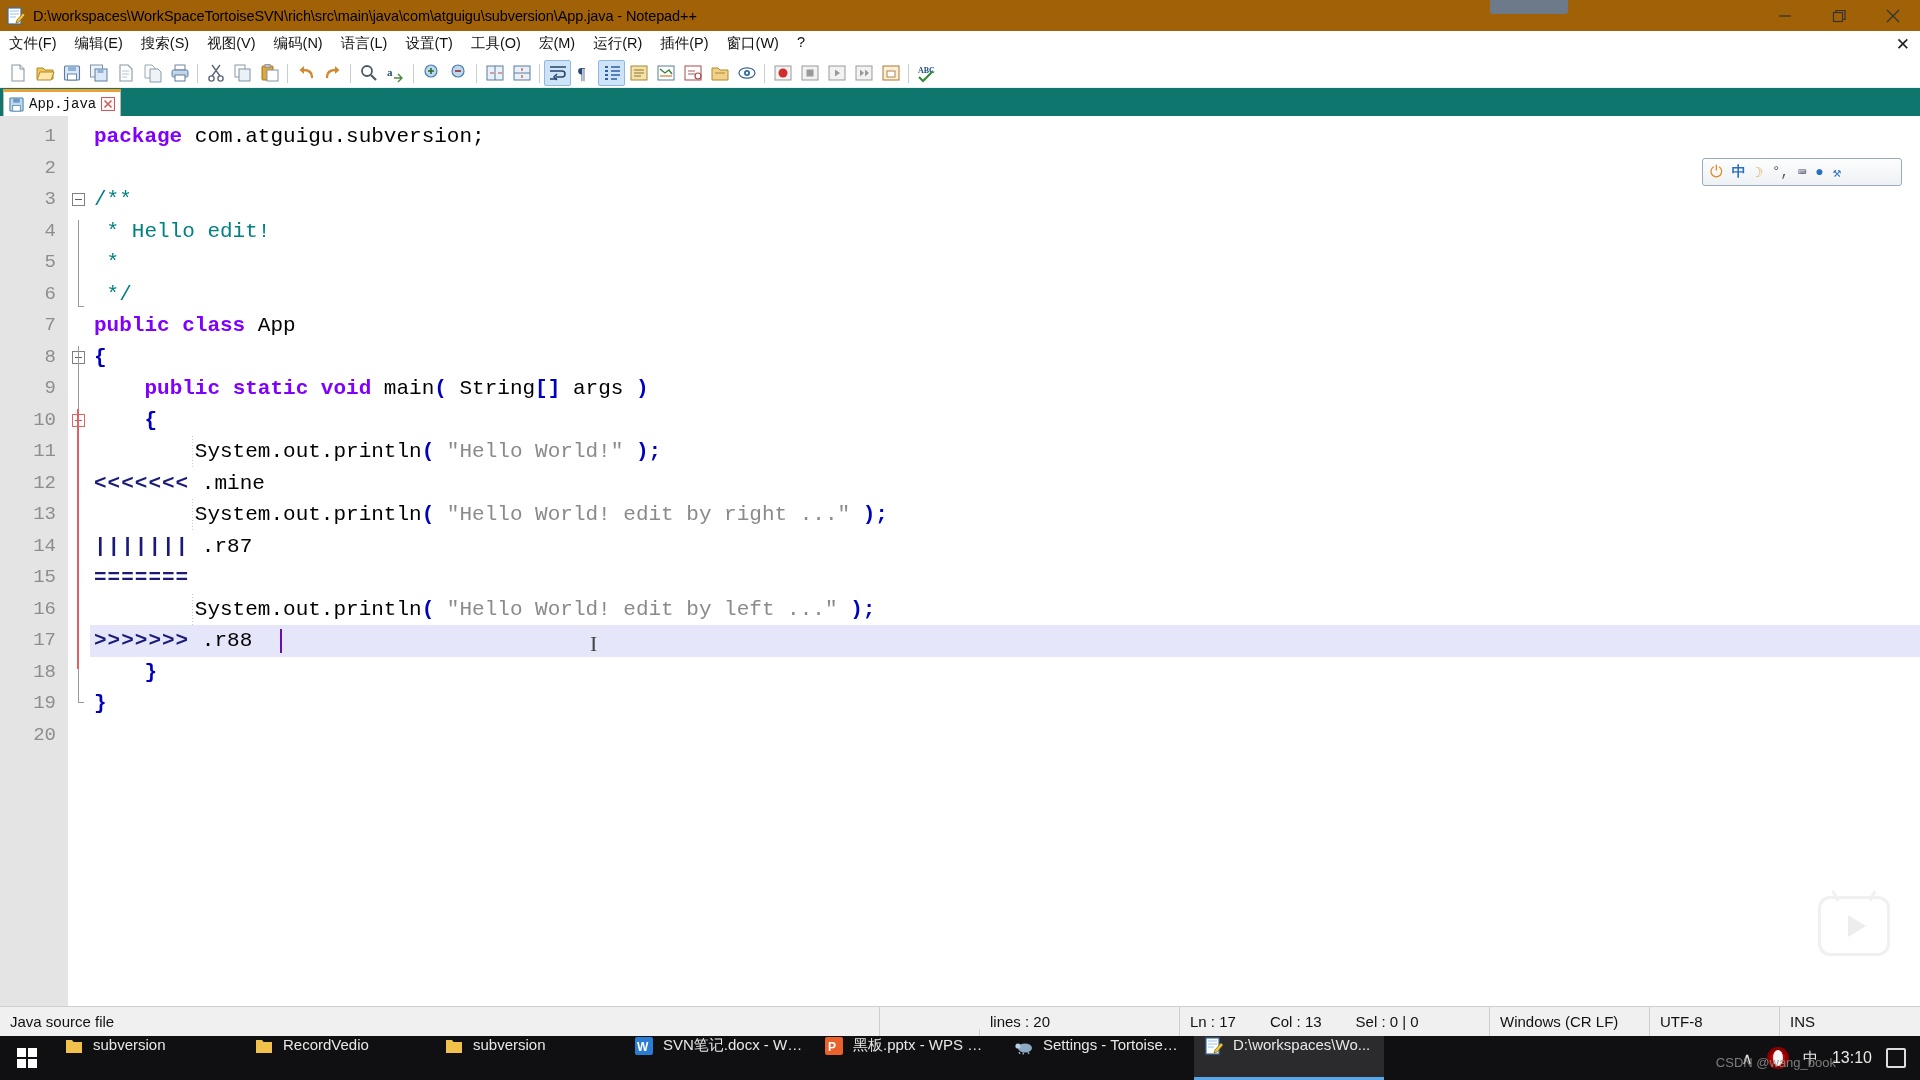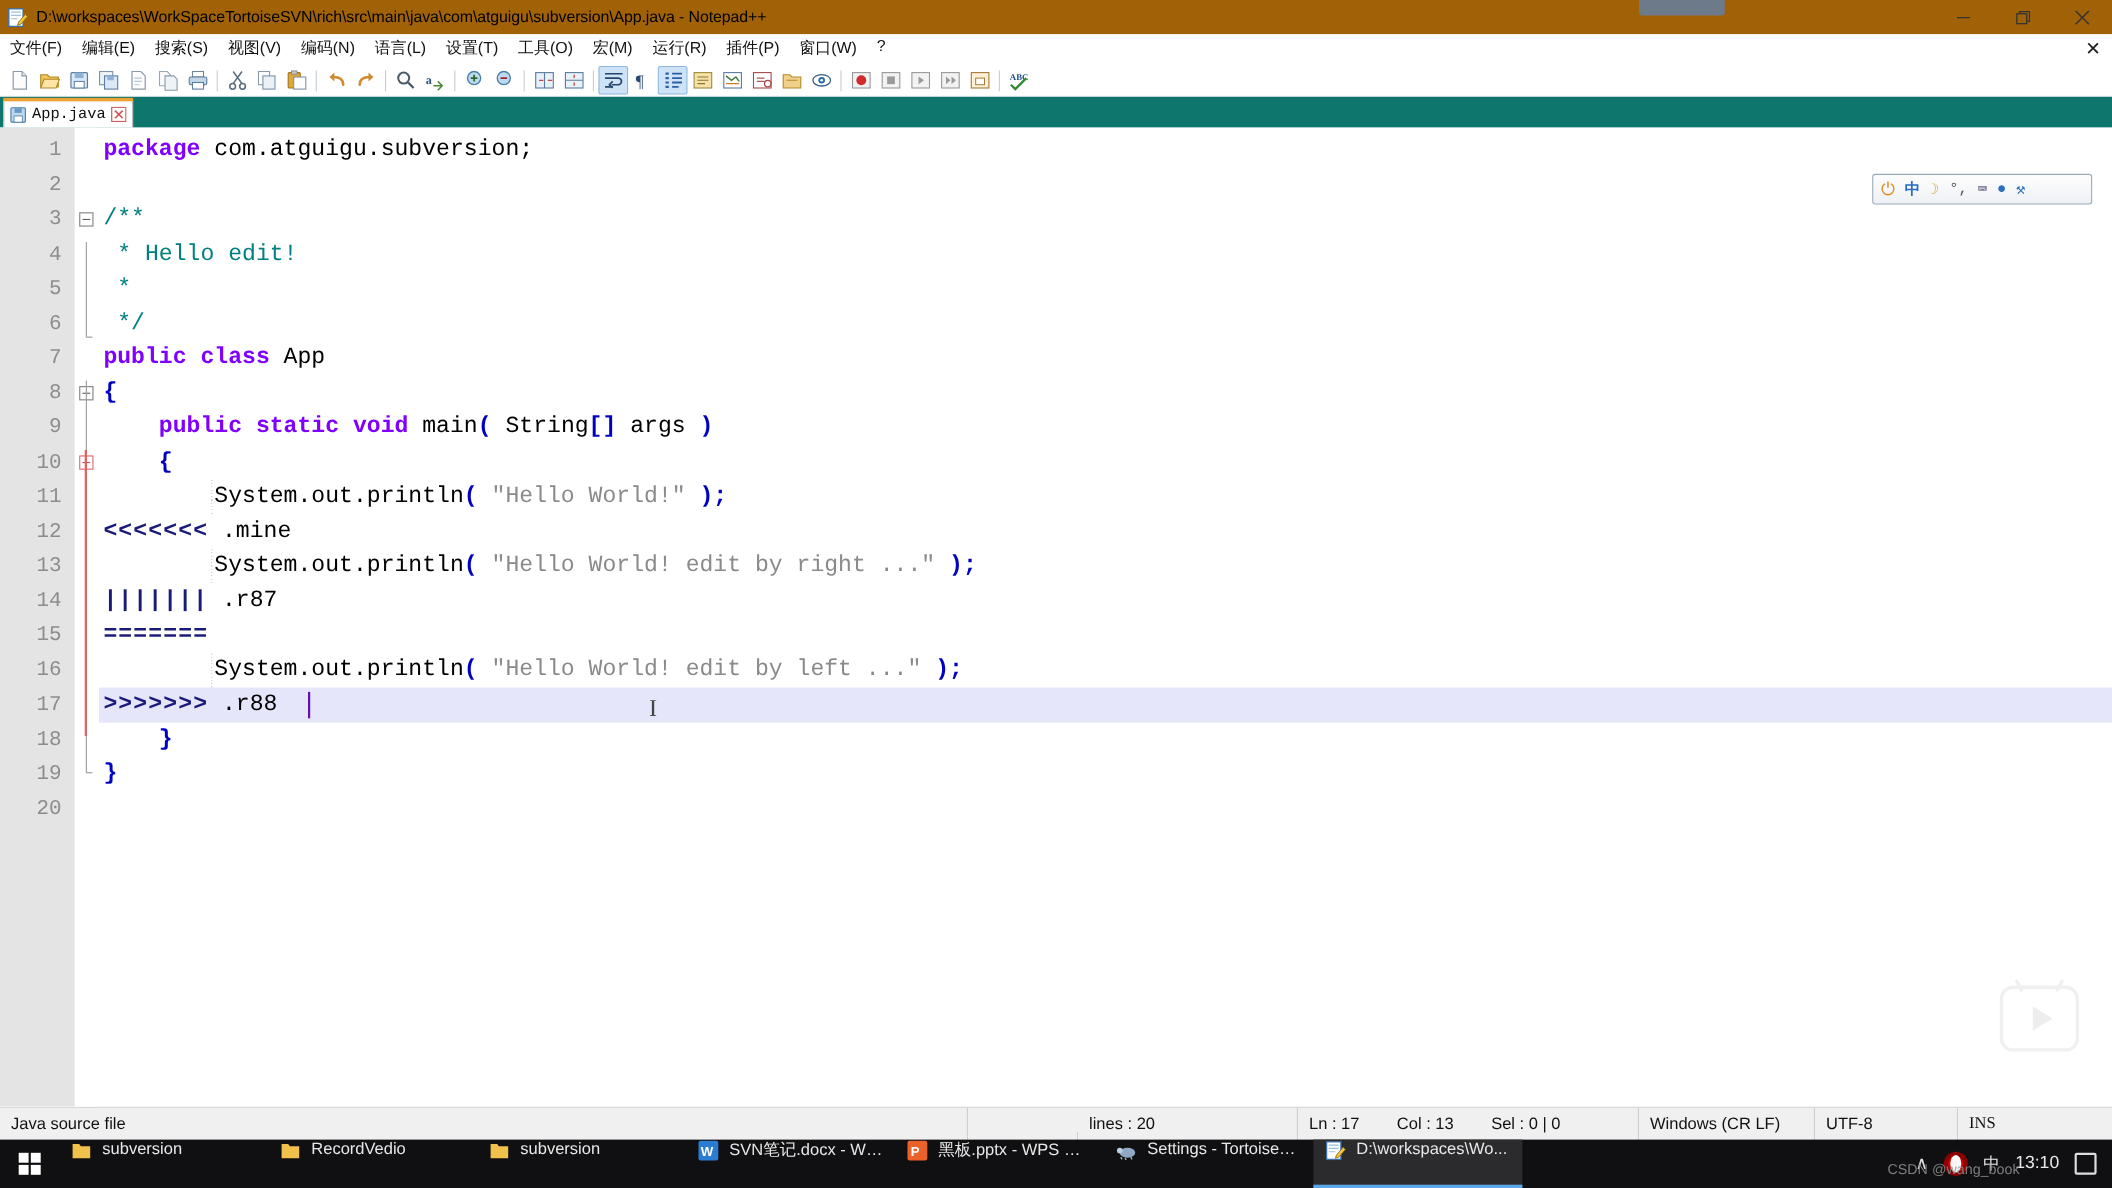--- a/index.html
+++ b/index.html
@@ -160,21 +160,21 @@
   .sb {
     height:30px; display:flex; align-items:center; padding:0 10px;
     border-right:1px solid #cfcfcf; white-space:nowrap;
   }
   .sb.doc  { width:880px; }
   .sb.len  { width:100px; justify-content:flex-start;margin-top:45px; }
   .sb.lines{ width:200px; }
   .sb.pos  { width:310px; display:flex; gap:34px; }
   .sb.eol  { width:160px; }
   .sb.enc  { width:130px; }
-  .sb.ins  { width:80px; border-right:none;font-family:Liberation Serif, serif; }
+  .sb.ins  { width:80px; border-right:none; }
 
   
   .taskbar {
     height:44px; flex:0 0 44px; background:#101012; display:flex; align-items:stretch;
     color:#e8e8e8; font-size:15px; position:relative;
   }
   .start {
     width:54px; display:flex; align-items:center; justify-content:center;
   }
   .win-logo { display:grid; grid-template-columns:9px 9px; grid-template-rows:9px 9px; gap:2.5px; }

